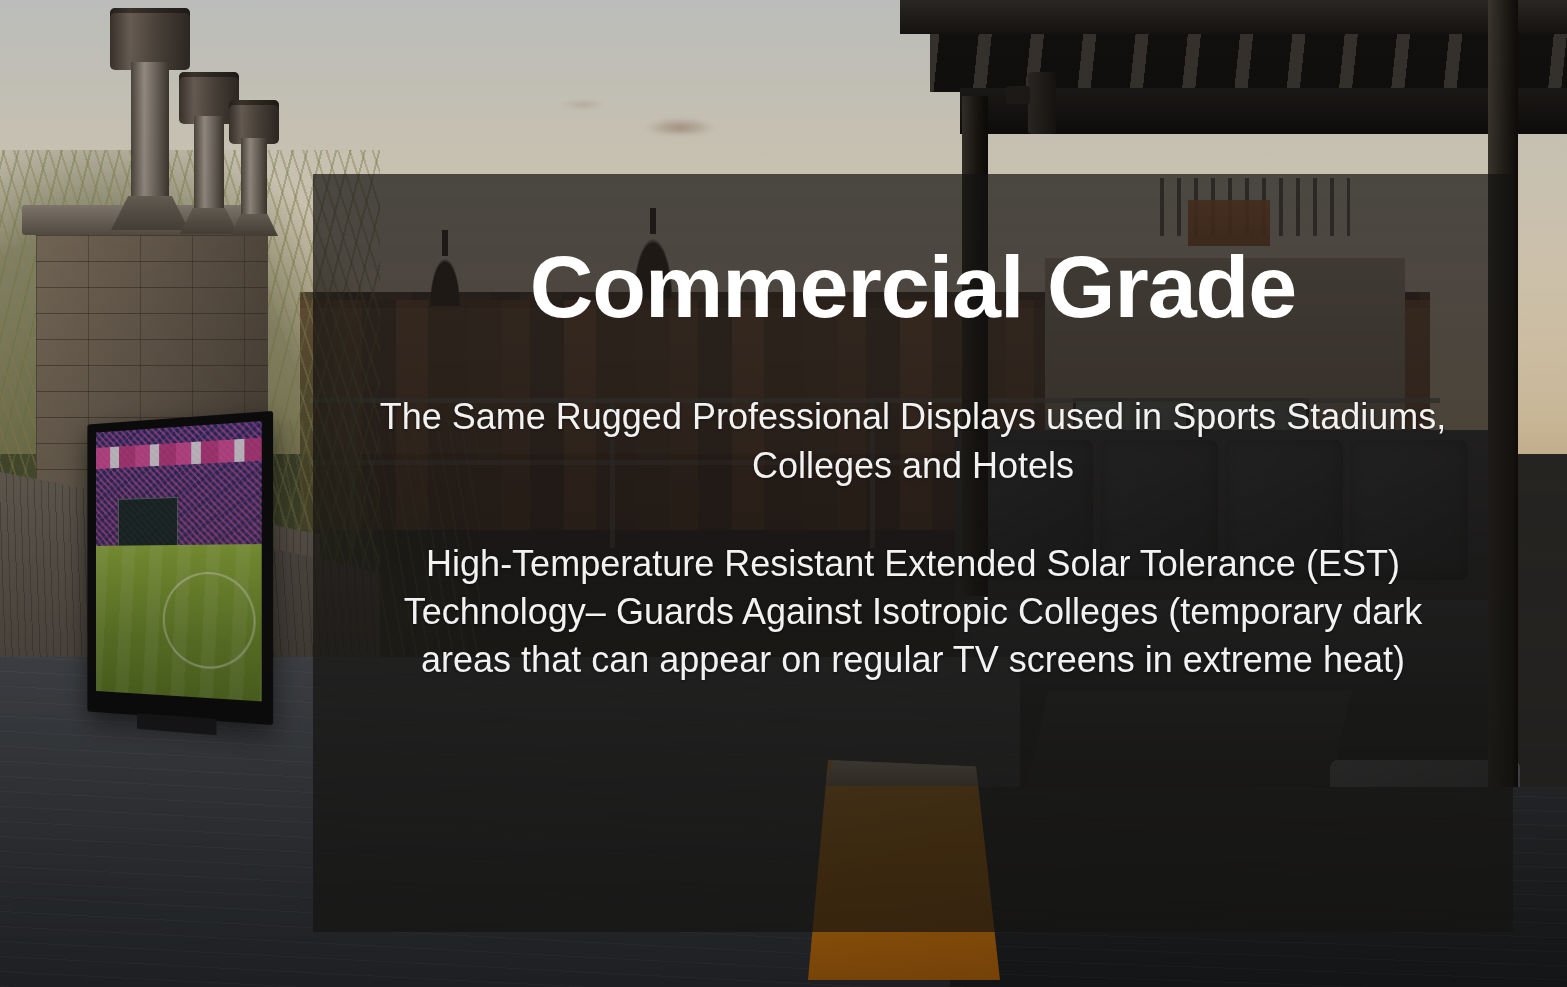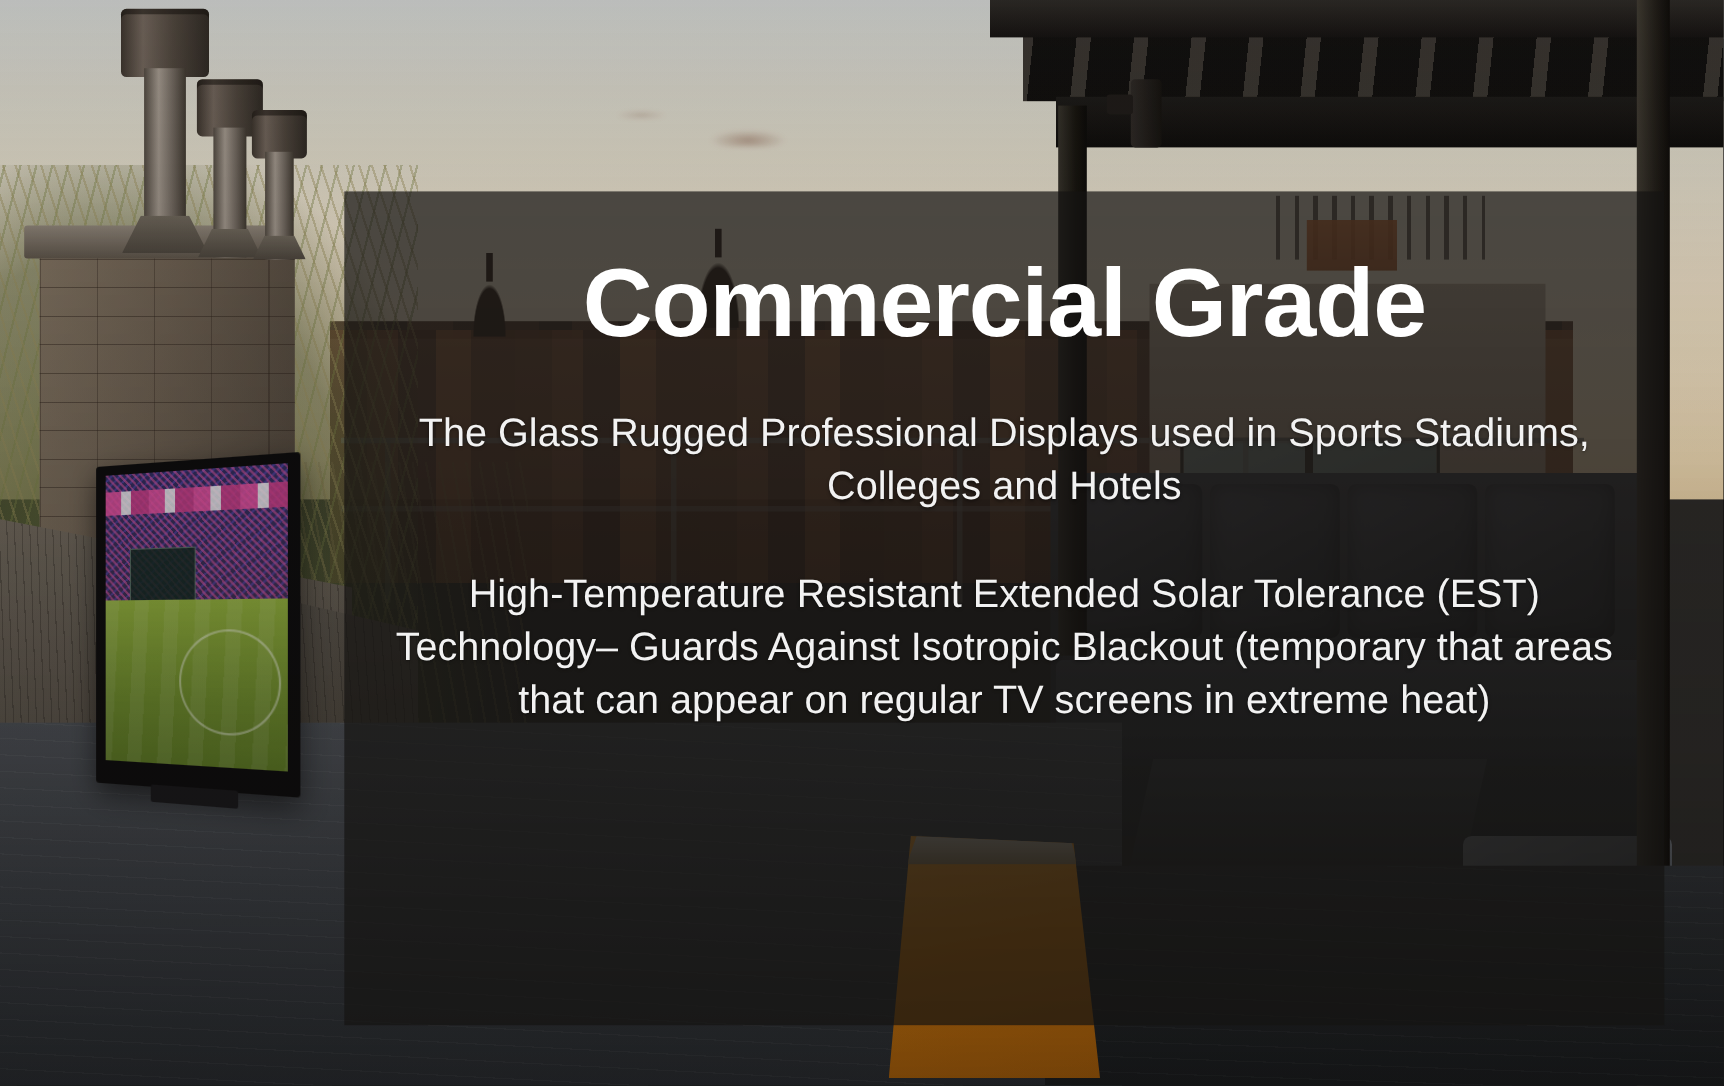--- a/index.html
+++ b/index.html
@@ -284,21 +284,21 @@
 
   
   .overlay{
     position:absolute;left:313px;top:174px;width:1200px;height:758px;
     background:rgba(22,20,19,.70);
     display:flex;flex-direction:column;align-items:center;
     box-sizing:border-box;
     padding:54px 46px 0 46px;
   }
   .headline{
-    margin:0;
+    margin:12px;
     color:#fff;
     font-size:88px;
     font-weight:bold;
     letter-spacing:-1px;
     line-height:1.06;
     text-align:center;
     white-space:nowrap;
   }
   .para{
     margin:0;
@@ -401,23 +401,23 @@
 
     <div class="photo-tone"></div>
   </div>
 
   <div class="overlay">
 
     <h1 class="headline">Commercial Grade</h1>
 
     <div class="sp-a"></div>
 
-    <p class="para">The Glass Rugged Professional Displays used in Sports Stadiums, Colleges and Hotels</p>
+    <p class="para">The Same Rugged Professional Displays used in Sports Stadiums, Colleges and Hotels</p>
 
     <div class="sp-b"></div>
 
-    <p class="para">High-Temperature Resistant Extended Solar Tolerance (EST) Technology– Guards Against Isotropic Blackout (temporary that areas that can appear on regular TV screens in extreme heat)</p>
+    <p class="para">High-Temperature Resistant Extended Solar Tolerance (EST) Technology– Guards Against Isotropic Colleges (temporary dark areas that can appear on regular TV screens in extreme heat)</p>
 
     <div class="sp-c"></div>
 
   </div>
 
 </div>
 
 </body></html>

